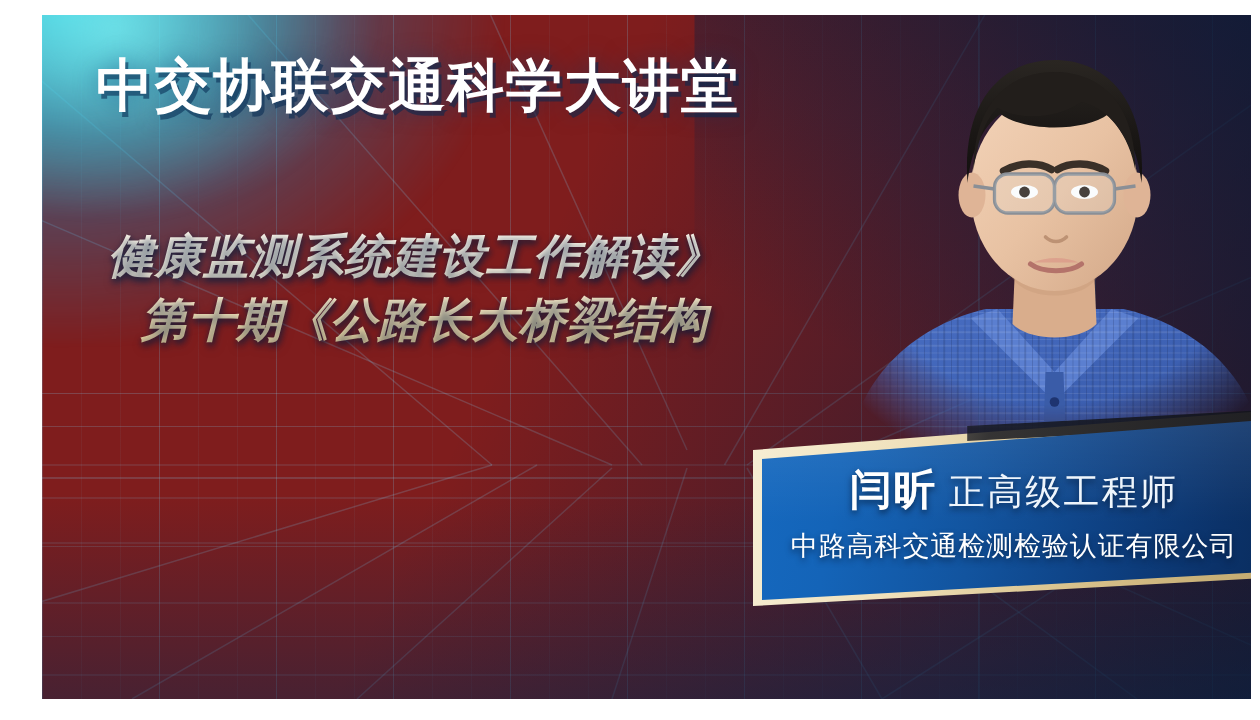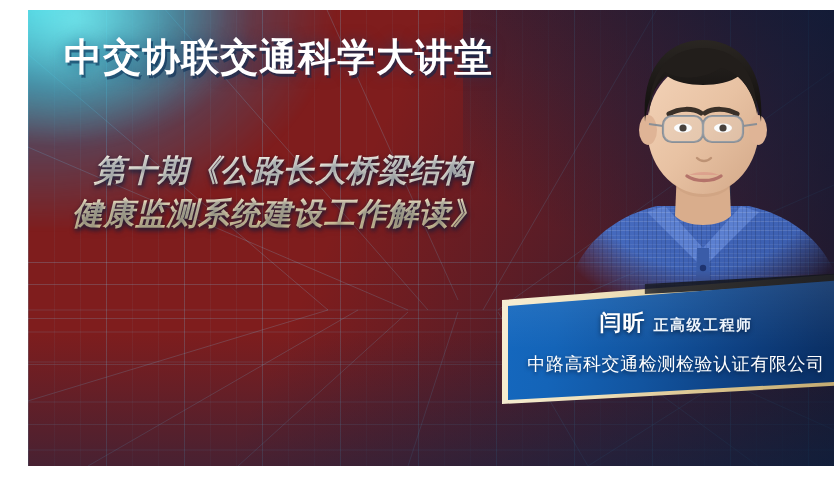--- a/index.html
+++ b/index.html
@@ -136,25 +136,25 @@
     background:linear-gradient(180deg, rgba(255,255,255,.10) 0%, rgba(255,255,255,0) 55%);
     clip-path:polygon(12px 34px, 100% 6px, 100% 108px, 12px 128px);
   }
   .np-text{
     position:absolute;left:0;top:0;width:100%;height:100%;
   }
   .np-line1{
     position:absolute;left:0;right:12px;top:36px;text-align:center;white-space:nowrap;
   }
   .np-name{
-    font-size:22px;font-weight:bold;color:#ffffff;letter-spacing:1px;
+    font-size:28px;font-weight:bold;color:#ffffff;letter-spacing:1px;
     text-shadow:0 2px 4px rgba(2,20,45,.7);
   }
   .np-role{
-    font-size:15px;font-weight:bold;color:#eef5fc;letter-spacing:1.5px;margin-left:8px;
+    font-size:24px;font-weight:normal;color:#eef5fc;letter-spacing:1.5px;margin-left:8px;
     text-shadow:0 2px 4px rgba(2,20,45,.7);
   }
   .np-line2{
     position:absolute;left:0;right:12px;top:80px;text-align:center;white-space:nowrap;
     font-size:18px;color:#ffffff;letter-spacing:.6px;
     text-shadow:0 2px 4px rgba(2,20,45,.7);
   }
 </style>
 </head>
 <body>
@@ -283,22 +283,22 @@
           <path d="M136 165 C144 161 158 161 166 165" fill="#d98e84" opacity=".55"></path>
 
           <path d="M120 172 C132 188 168 188 180 172 C172 192 128 192 120 172 Z" fill="rgba(180,135,105,.22)"></path>
         </g>
       </svg>
     </div>
 
     <div class="headline">中交协联交通科学大讲堂</div>
 
     <div class="subtitle">
+      <span class="ln ln2">健康监测系统建设工作解读》</span>
       <span class="ln ln1">第十期《公路长大桥梁结构</span>
-      <span class="ln ln2">健康监测系统建设工作解读》</span>
     </div>
 
 
     <div class="nameplate-wrap">
       <div class="np-gold"></div>
       <div class="np-dark"></div>
       <div class="np-body"></div>
       <div class="np-sheen"></div>
       <div class="np-text">
         <div class="np-line1">

